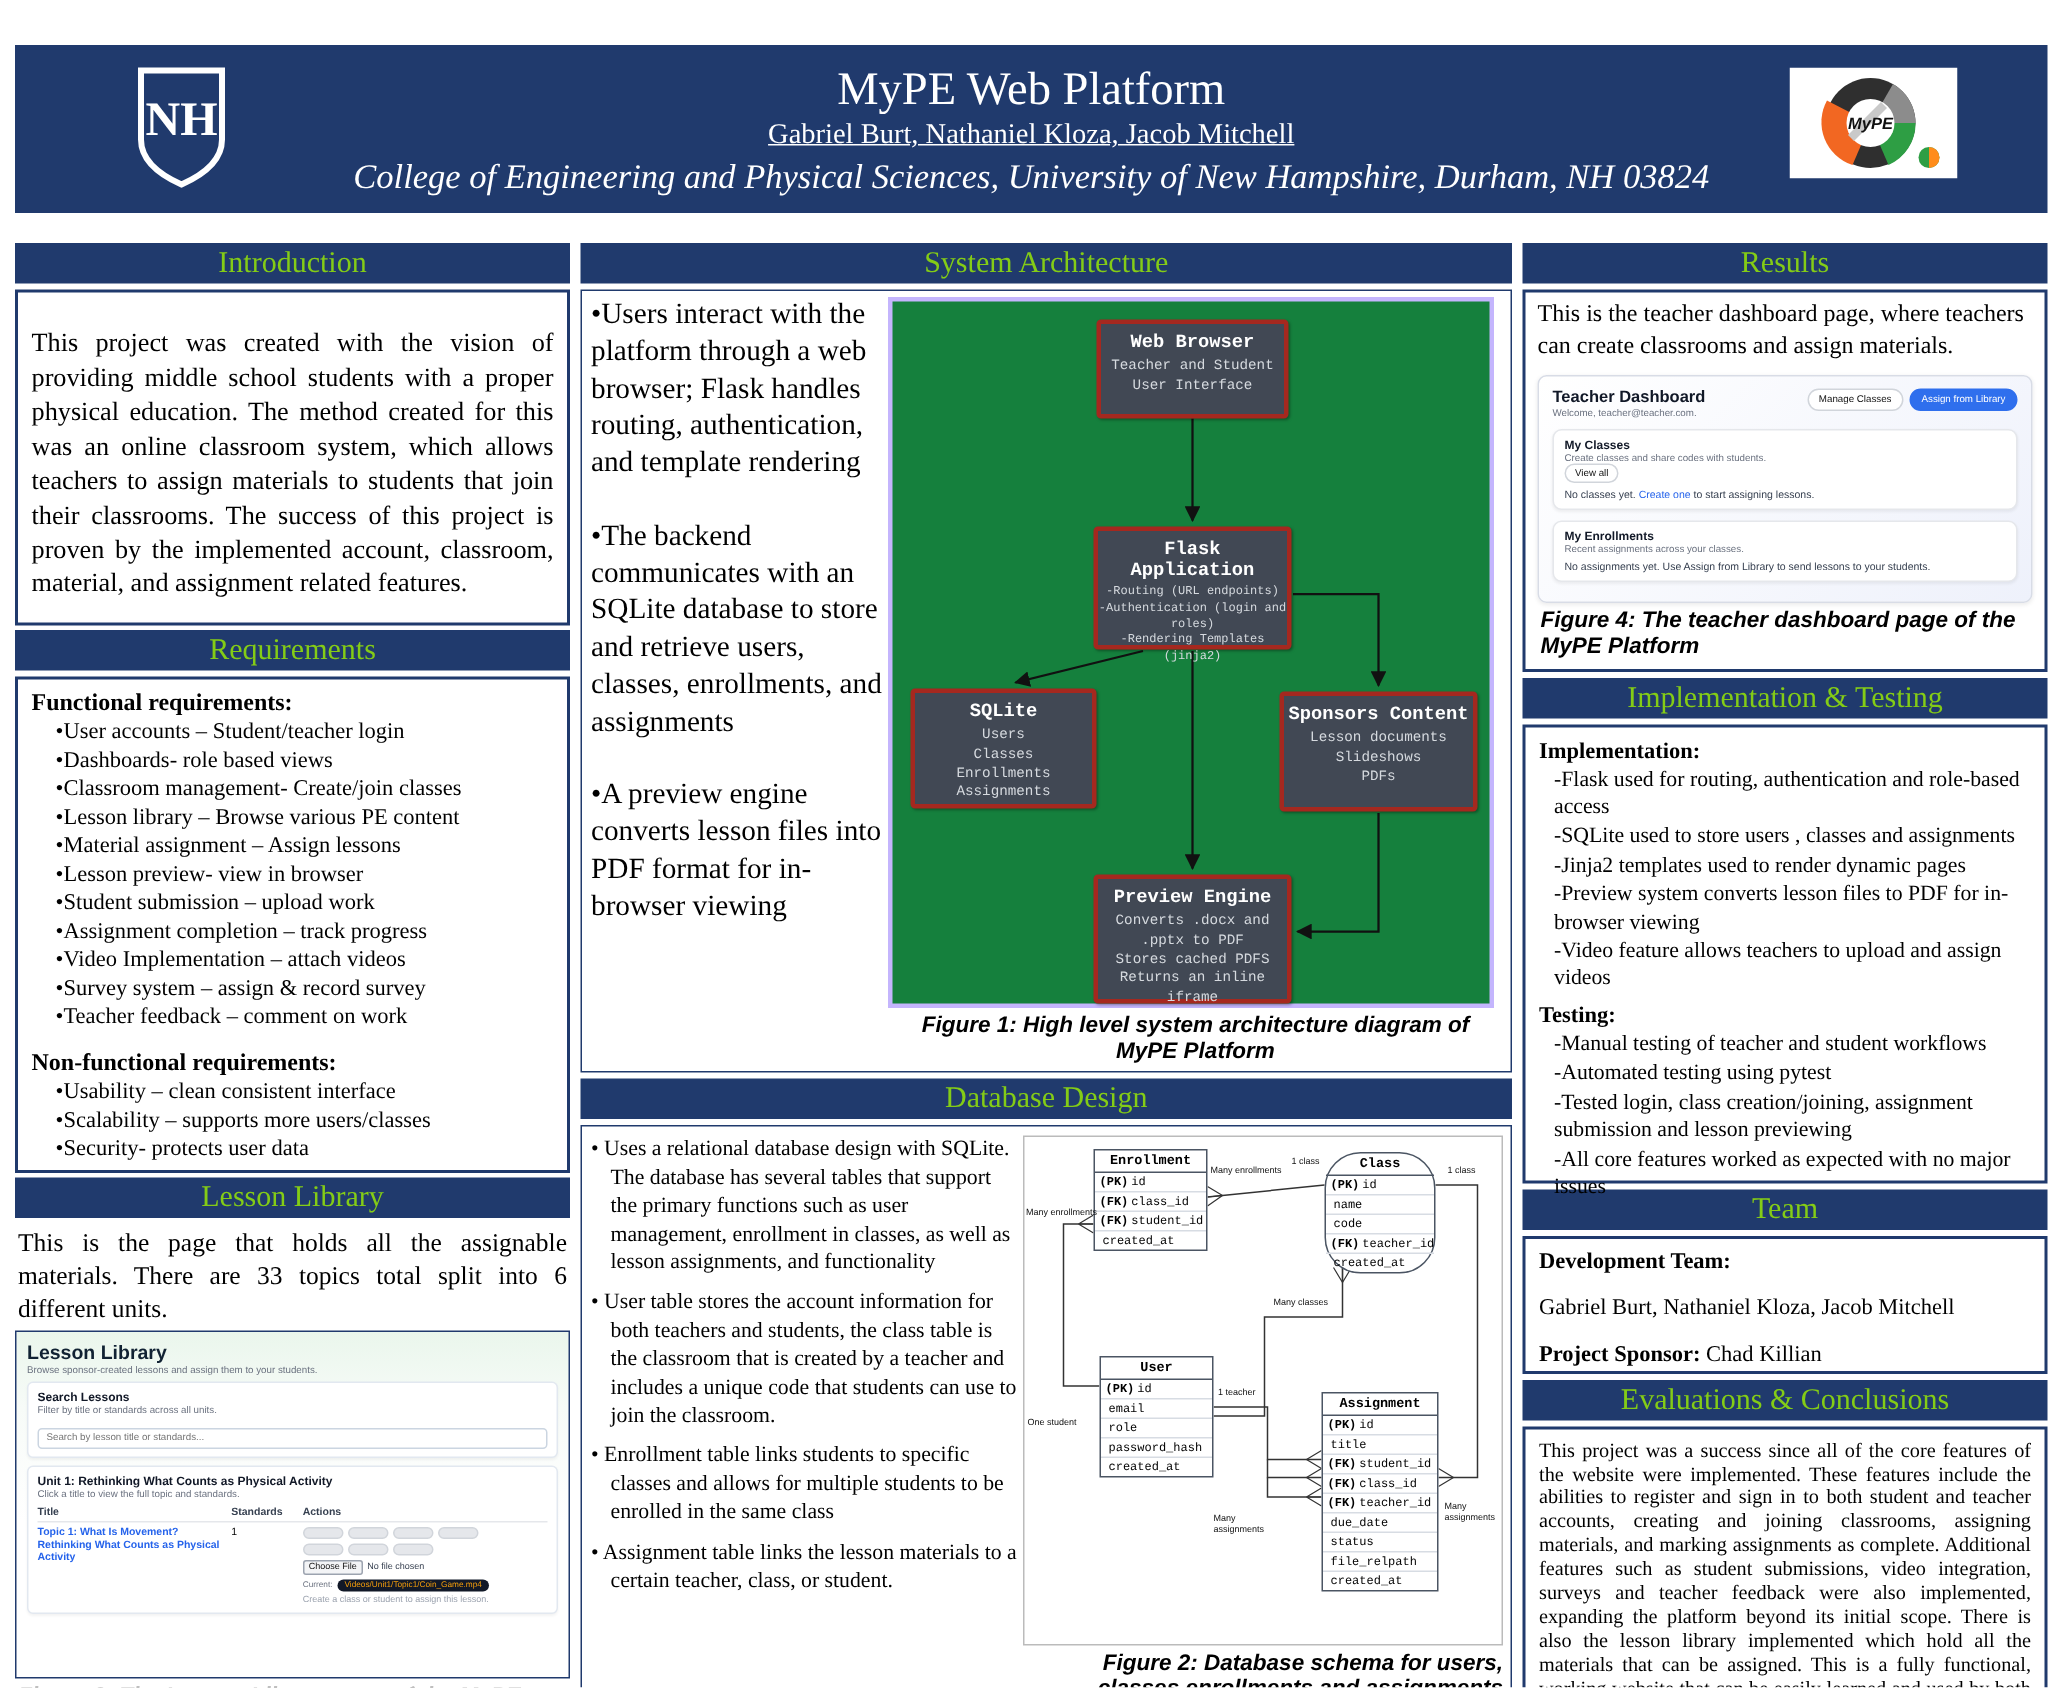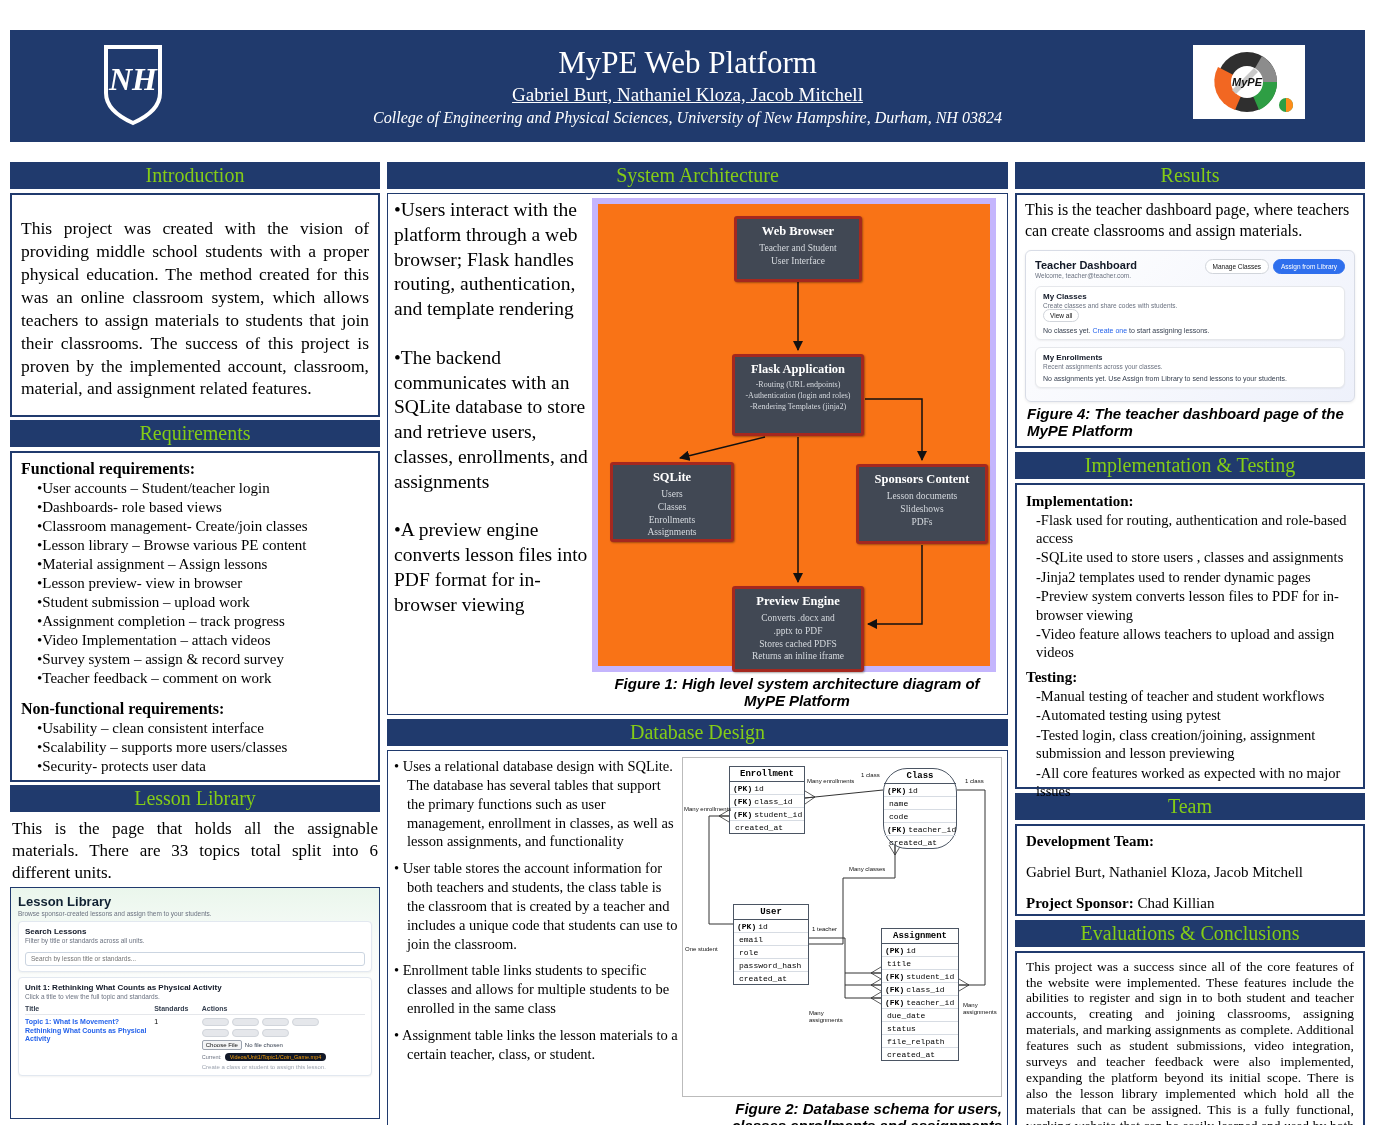--- a/index.html
+++ b/index.html
@@ -5,22 +5,22 @@
   * { margin:0; padding:0; box-sizing:border-box; }
   html,body { background:#ffffff; }
   .poster { width:1375px; height:1125px; background:#fff; font-family:"Liberation Serif",serif; color:#000; position:relative; overflow:hidden; }
 
   
   .header { margin:30px 10px 0; height:112px; background:#203a6d; color:#fff; position:relative;
             display:flex; align-items:center; justify-content:center; }
   .header-text { text-align:center; line-height:1.2; }
   .h-title { font-size:31px; }
   .h-authors { font-size:19px; text-decoration:underline; margin-top:2px; }
-  .h-affil { font-size:16px; font-style:italic; margin-top:2px; }
-  .unh-logo { position:absolute; left:92px; top:13px;font-style:italic; }
+  .h-affil { font-size:23px; font-style:italic; margin-top:2px; }
+  .unh-logo { position:absolute; left:80px; top:13px; }
   .mype-logo { position:absolute; right:60px; top:15px; }
 
   
   .cols { display:flex; gap:7px; padding:20px 10px 0; align-items:flex-start; }
   .col-left { width:370px; }
   .col-mid { width:621px; }
   .col-right { width:350px; }
 
   .bar { background:#203a6d; color:#84cc16; text-align:center; font-size:20px; height:27px; line-height:27px; margin-bottom:4px; }
   .box { border:2px solid #203a6d; background:#fff; }
@@ -58,21 +58,21 @@
   .dark-chip { background:#111827; color:#f59e0b; font-size:5.5px; border-radius:5px; padding:1px 5px; white-space:nowrap; }
   .ll-note { font-size:6px; color:#9ca3af; }
   .caption { font-family:"Liberation Sans",sans-serif; font-style:italic; font-weight:bold; font-size:15px; padding:3px 2px; }
 
   
   .arch-wrap { border:1.5px solid #203a6d; display:flex; padding:4px 2px 2px 6px; margin-bottom:4px; background:#fff; }
   .arch-bullets { width:198px; font-size:19.5px; line-height:1.27; padding-right:4px; }
   .arch-bullets p { margin-bottom:24px; }
   .arch-bullets p::before { content:"\2022 "; }
   .arch-fig { width:410px; }
-  .arch-diagram { width:404px; height:474px; border:6px solid #c4b5fd; background:#f97316; position:relative; font-family:Liberation Serif, serif; }
+  .arch-diagram { width:404px; height:474px; border:3px solid #c4b5fd; background:#15803d; position:relative; font-family:Liberation Mono, monospace; }
   .arch-box { position:absolute; background:#414854; border:3px solid #a5281f; border-radius:3px; color:#fff; text-align:center; padding-top:5px; box-shadow:1px 1px 2px rgba(0,0,0,.35); }
   .arch-box-title { font-weight:bold; font-size:12.5px; margin-bottom:3px; }
   .arch-line { font-size:9.5px; color:#d6dadf; line-height:1.35; }
   .arch-box.flask .arch-line { font-size:8px; }
   .cap-center { text-align:center; }
 
   .db-wrap { border:1.5px solid #203a6d; display:flex; padding:6px 2px 2px 6px; background:#fff; }
   .db-bullets { width:288px; font-size:14.5px; line-height:1.3; padding-right:4px; }
   .db-bullets p { margin-bottom:8px; padding-left:13px; text-indent:-13px; }
   .db-bullets p::before { content:"\2022  "; }

